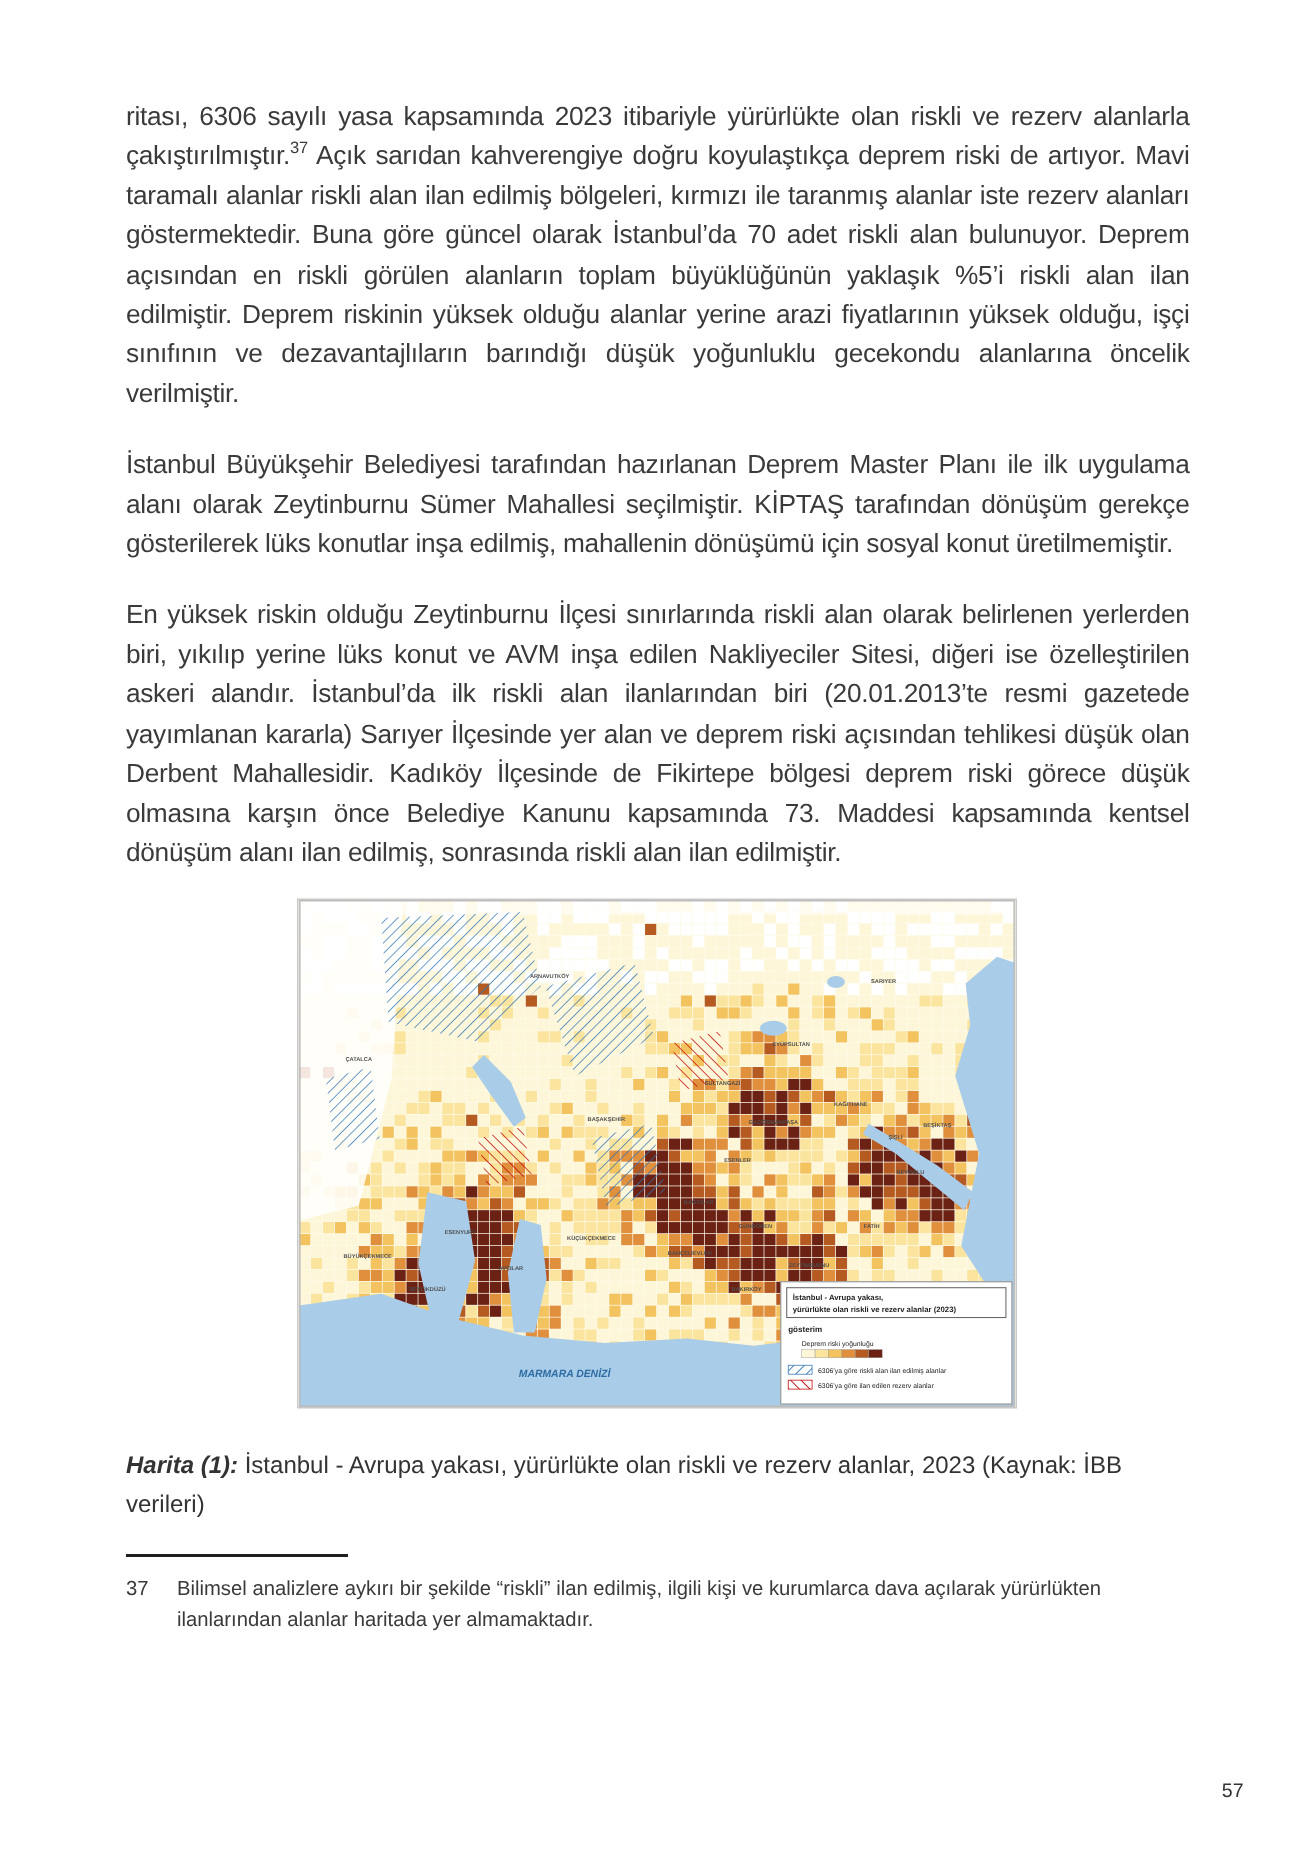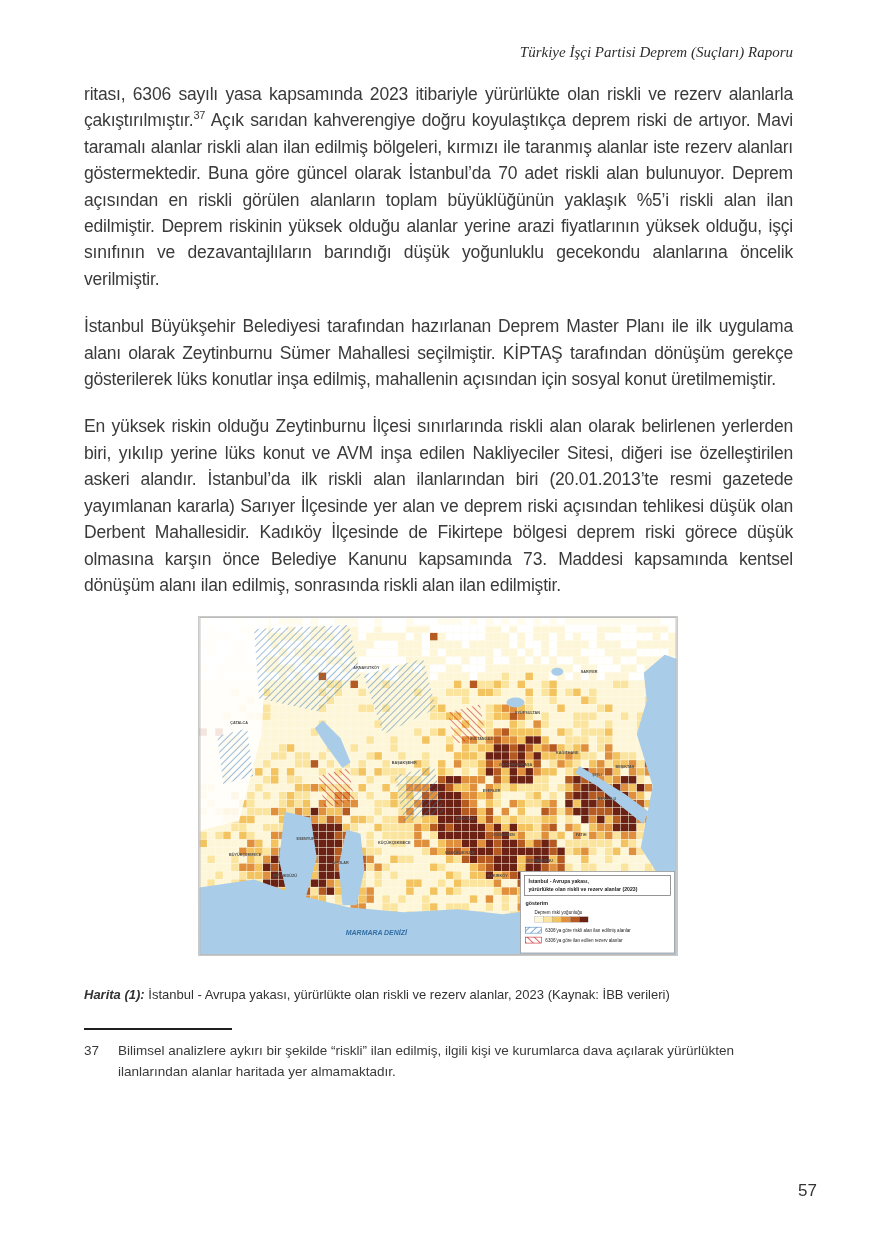--- a/index.html
+++ b/index.html
@@ -19,39 +19,38 @@
   }
   .body-par.first { margin-top:20px; }
   sup.fn-ref { font-size:11px; line-height:0; vertical-align:super; }
   .map-figure { width:482px; margin:18px auto 0; }
   .risk-map { display:block; border:1px solid #c9c9c9; background:#fefbea; }
   .map-labels text { font-size:3.8px; fill:#4e4e4e; text-anchor:middle; font-weight:bold; }
   .sea-label { font-size:7px; font-style:italic; font-weight:bold; fill:#2e6da4; text-anchor:middle; }
   .legend-title { font-size:5.2px; font-weight:bold; fill:#222222; }
   .legend-header { font-size:5.4px; font-weight:bold; fill:#222222; }
   .legend-item { font-size:4.6px; fill:#222222; }
-  .caption { margin-top:26px; font-size:13px; line-height:25.5px; color:#333333; text-align:left; }
+  .caption { margin-top:26px; font-size:16px; line-height:25.5px; color:#333333; text-align:left; }
   .caption-prefix { font-weight:bold; font-style:italic; }
   .footnote-rule { width:148px; border-top:2px solid #1f1f1f; margin:20px 0 10px 0; }
   .footnote { display:flex; font-size:13.5px; line-height:21px; color:#3a3a3a; }
   .fn-num { width:34px; flex:none; }
   .fn-text { flex:1; }
-  .page-number { position:absolute; right:60px; bottom:40px; font-size:17px; color:#333333; }
+  .page-number { position:absolute; right:48px; bottom:40px; font-size:13px; color:#333333; }
 </style>
 </head>
 <body>
 
 <div class="page">
   <div class="content">
 
-    <div class="running-header">Türkiye İşçi Partisi Deprem (Suçları) Raporu</div>
 
     <p class="body-par first"><span>ritası, 6306 sayılı yasa kapsamında 2023 itibariyle yürürlükte olan riskli ve rezerv alanlarla çakıştırılmıştır.</span><sup class="fn-ref">37</sup><span> Açık sarıdan kahverengiye doğru koyulaştıkça deprem riski de artıyor. Mavi taramalı alanlar riskli alan ilan edilmiş bölgeleri, kırmızı ile taranmış alanlar iste rezerv alanları göstermektedir. Buna göre güncel olarak İstanbul’da 70 adet riskli alan bulunuyor. Deprem açısından en riskli görülen alanların toplam büyüklüğünün yaklaşık %5’i riskli alan ilan edilmiştir. Deprem riskinin yüksek olduğu alanlar yerine arazi fiyatlarının yüksek olduğu, işçi sınıfının ve dezavantajlıların barındığı düşük yoğunluklu gecekondu alanlarına öncelik verilmiştir.</span></p>
 
-    <p class="body-par">İstanbul Büyükşehir Belediyesi tarafından hazırlanan Deprem Master Planı ile ilk uygulama alanı olarak Zeytinburnu Sümer Mahallesi seçilmiştir. KİPTAŞ tarafından dönüşüm gerekçe gösterilerek lüks konutlar inşa edilmiş, mahallenin açısından için sosyal konut üretilmemiştir.</p>
+    <p class="body-par">İstanbul Büyükşehir Belediyesi tarafından hazırlanan Deprem Master Planı ile ilk uygulama alanı olarak Zeytinburnu Sümer Mahallesi seçilmiştir. KİPTAŞ tarafından dönüşüm gerekçe gösterilerek lüks konutlar inşa edilmiş, mahallenin dönüşümü için sosyal konut üretilmemiştir.</p>
 
     <p class="body-par">En yüksek riskin olduğu Zeytinburnu İlçesi sınırlarında riskli alan olarak belirlenen yerlerden biri, yıkılıp yerine lüks konut ve AVM inşa edilen Nakliyeciler Sitesi, diğeri ise özelleştirilen askeri alandır. İstanbul’da ilk riskli alan ilanlarından biri (20.01.2013’te resmi gazetede yayımlanan kararla) Sarıyer İlçesinde yer alan ve deprem riski açısından tehlikesi düşük olan Derbent Mahallesidir. Kadıköy İlçesinde de Fikirtepe bölgesi deprem riski görece düşük olmasına karşın önce Belediye Kanunu kapsamında 73. Maddesi kapsamında kentsel dönüşüm alanı ilan edilmiş, sonrasında riskli alan ilan edilmiştir.</p>
 
     <figure class="map-figure">
       <svg class="risk-map" viewBox="0 0 480 340" width="480" height="340" xmlns="http://www.w3.org/2000/svg">
         <defs>
           <pattern id="hatchBlue" patternUnits="userSpaceOnUse" width="5" height="5" patternTransform="rotate(45)">
             <line x1="0" y1="0" x2="0" y2="5" stroke-width="1.2" stroke="#2E74B5"></line>
           </pattern>
           <pattern id="hatchRed" patternUnits="userSpaceOnUse" width="5" height="5" patternTransform="rotate(-45)">

